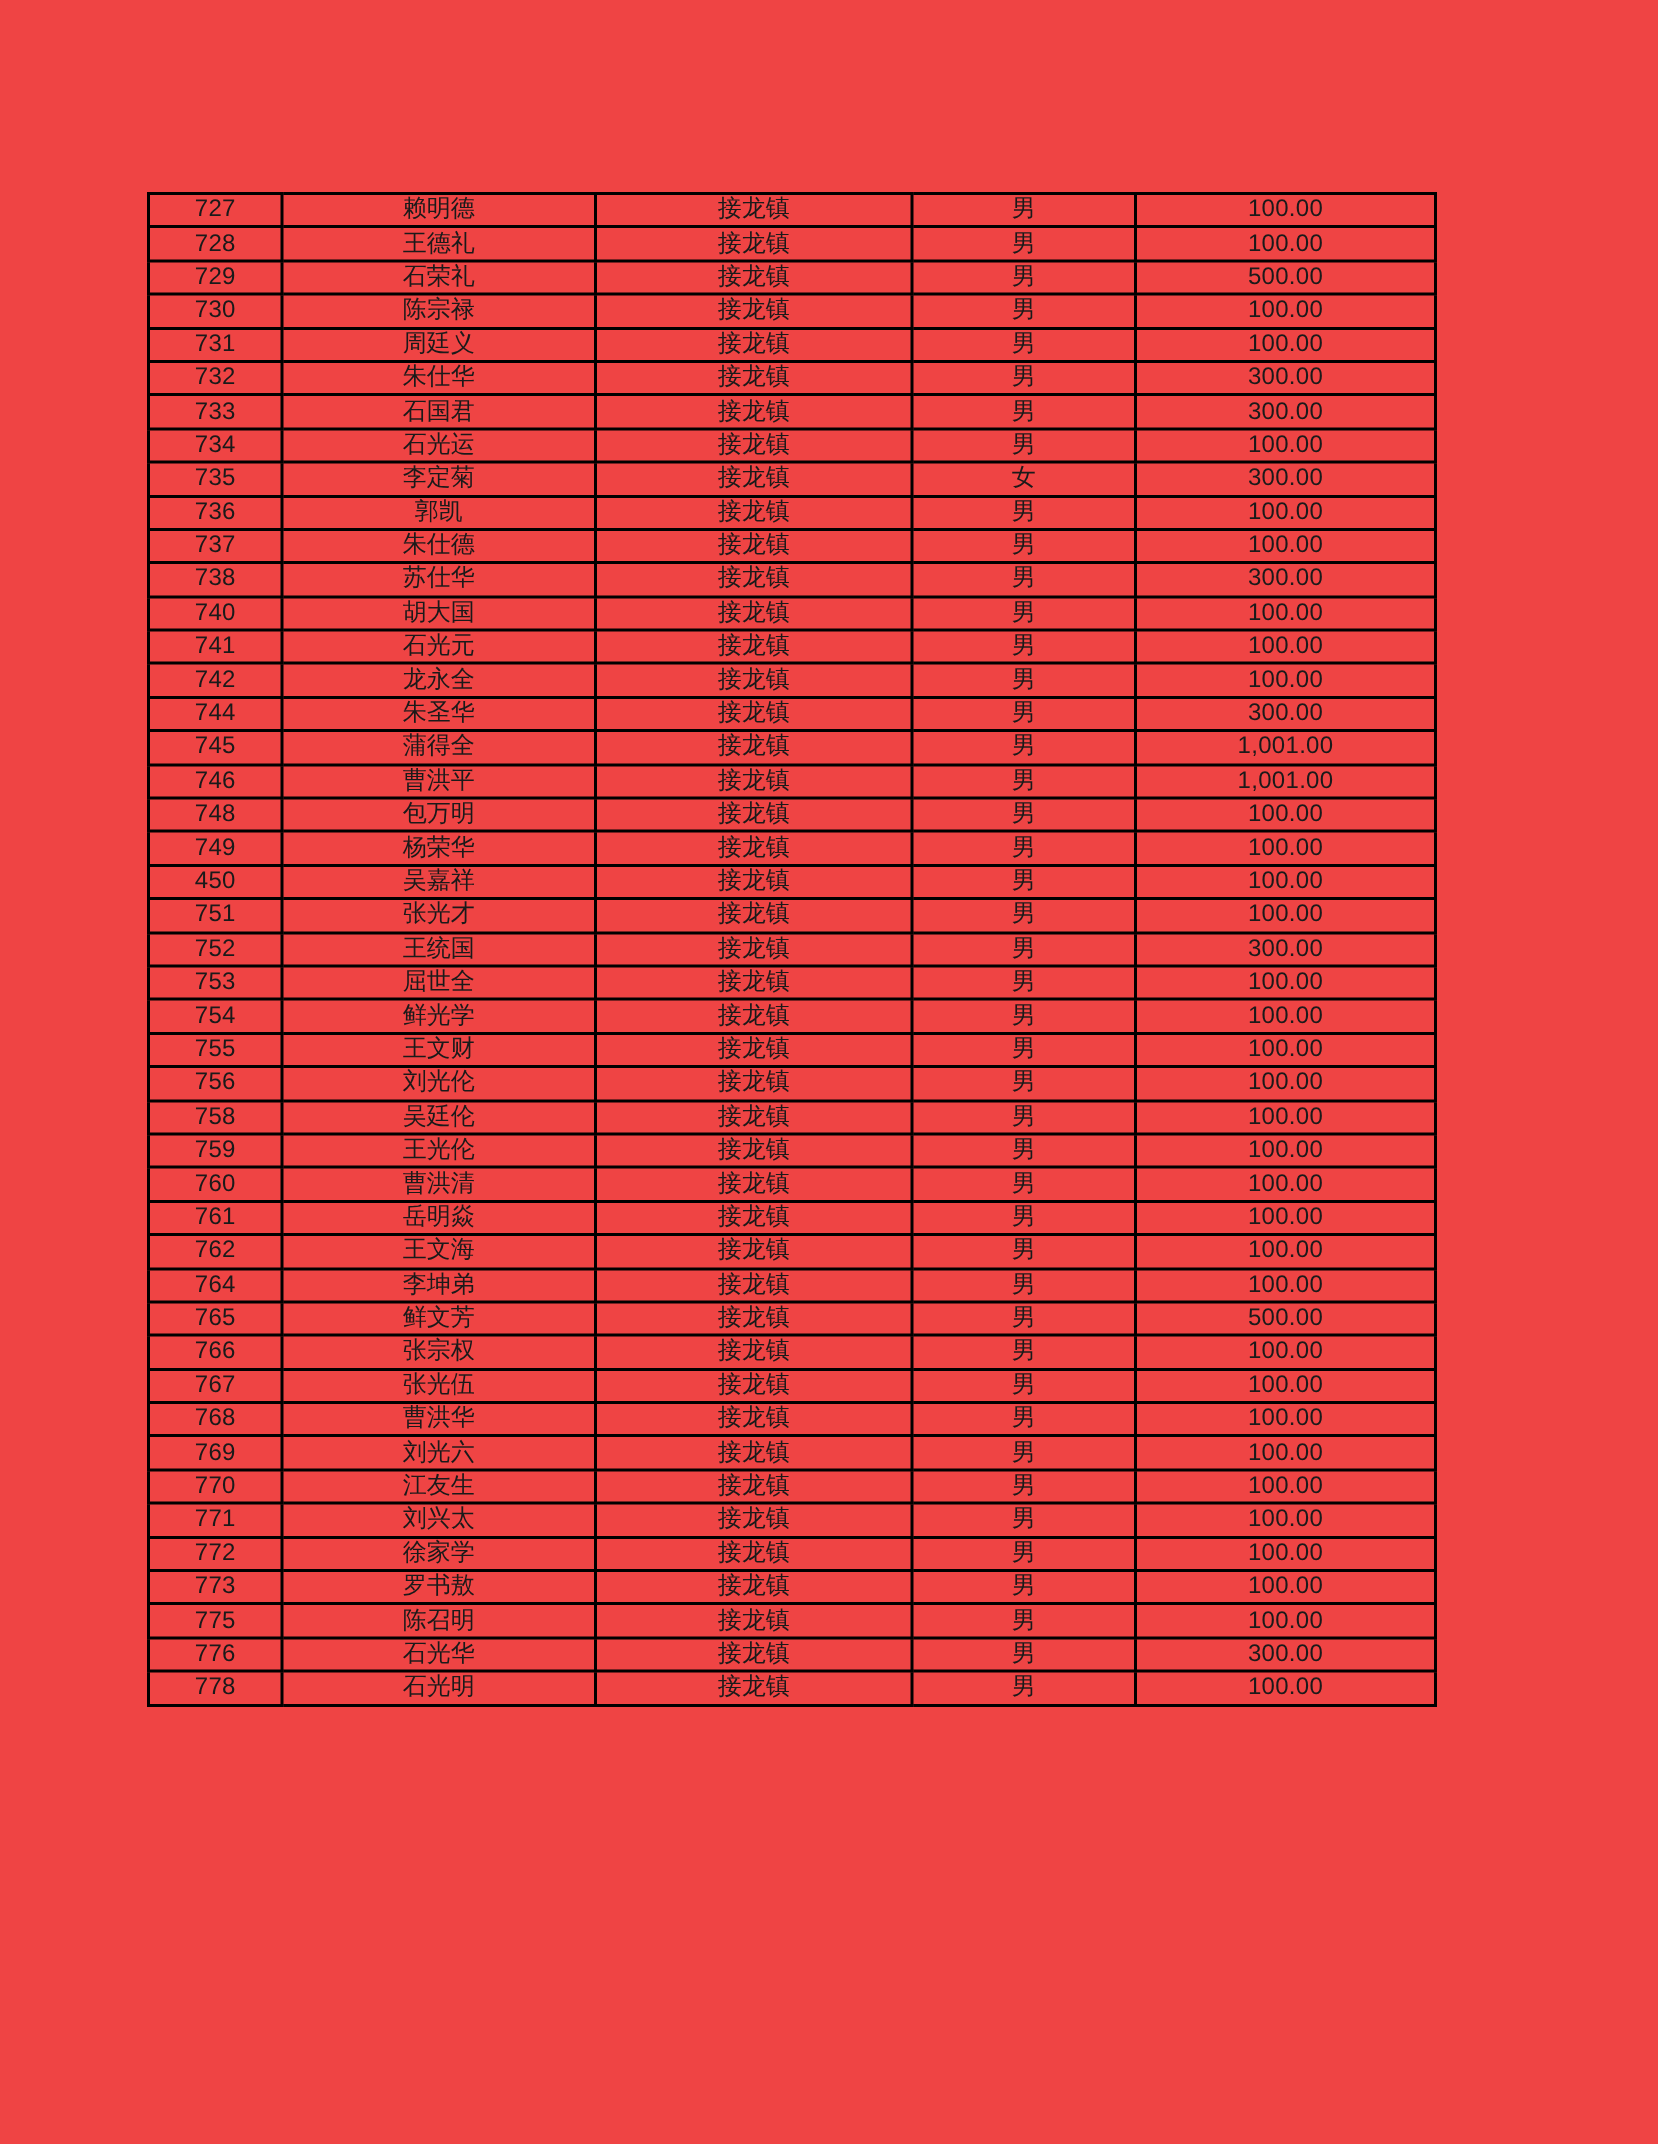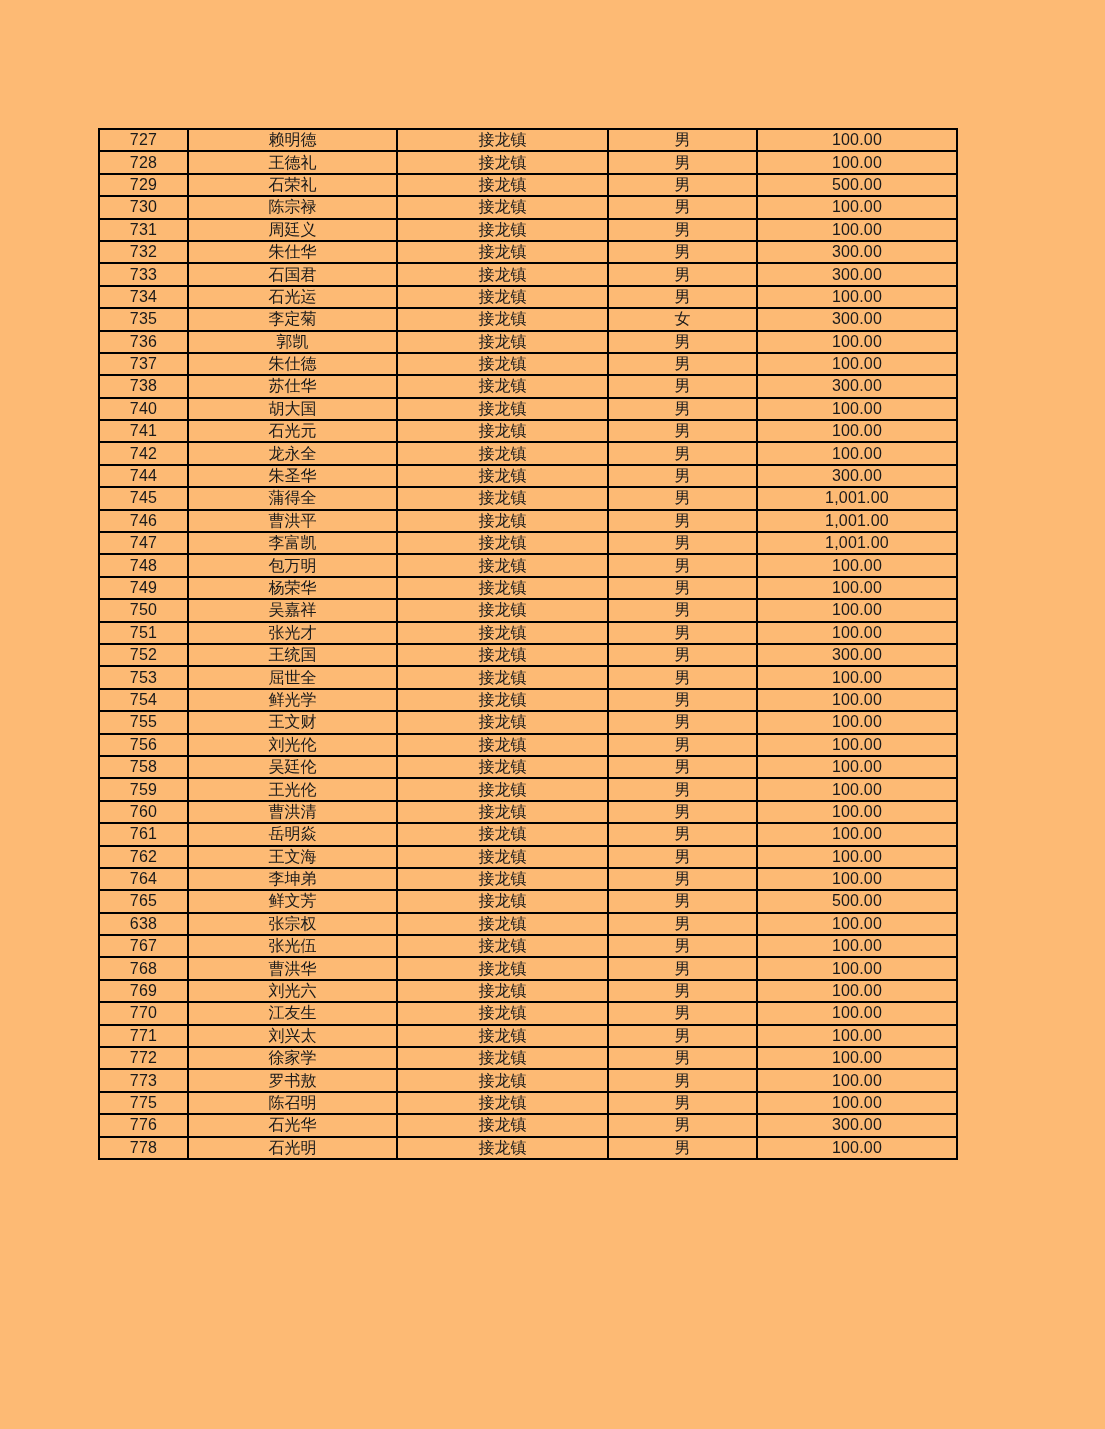--- a/index.html
+++ b/index.html
@@ -13,21 +13,21 @@
     position: relative;
     font-family: "Liberation Sans", sans-serif;
     overflow: hidden;
   }
   .doc-page {
     position: absolute;
     left: 0;
     top: 0;
     width: 1105px;
     height: 1429px;
-    background: #fdba74;
+    background: #ef4444;
   }
   table.grid {
     position: absolute;
     left: 98px;
     top: 128px;
     width: 858px;
     border-collapse: collapse;
     table-layout: fixed;
   }
   table.grid td {
@@ -192,42 +192,35 @@
           <td class="col-4">1,001.00</td>
         </tr>
         <tr>
           <td class="col-0">746</td>
           <td class="col-1">曹洪平</td>
           <td class="col-2">接龙镇</td>
           <td class="col-3">男</td>
           <td class="col-4">1,001.00</td>
         </tr>
         <tr>
-          <td class="col-0">747</td>
-          <td class="col-1">李富凯</td>
-          <td class="col-2">接龙镇</td>
-          <td class="col-3">男</td>
-          <td class="col-4">1,001.00</td>
-        </tr>
-        <tr>
           <td class="col-0">748</td>
           <td class="col-1">包万明</td>
           <td class="col-2">接龙镇</td>
           <td class="col-3">男</td>
           <td class="col-4">100.00</td>
         </tr>
         <tr>
           <td class="col-0">749</td>
           <td class="col-1">杨荣华</td>
           <td class="col-2">接龙镇</td>
           <td class="col-3">男</td>
           <td class="col-4">100.00</td>
         </tr>
         <tr>
-          <td class="col-0">750</td>
+          <td class="col-0">450</td>
           <td class="col-1">吴嘉祥</td>
           <td class="col-2">接龙镇</td>
           <td class="col-3">男</td>
           <td class="col-4">100.00</td>
         </tr>
         <tr>
           <td class="col-0">751</td>
           <td class="col-1">张光才</td>
           <td class="col-2">接龙镇</td>
           <td class="col-3">男</td>
@@ -311,21 +304,21 @@
           <td class="col-4">100.00</td>
         </tr>
         <tr>
           <td class="col-0">765</td>
           <td class="col-1">鲜文芳</td>
           <td class="col-2">接龙镇</td>
           <td class="col-3">男</td>
           <td class="col-4">500.00</td>
         </tr>
         <tr>
-          <td class="col-0">638</td>
+          <td class="col-0">766</td>
           <td class="col-1">张宗权</td>
           <td class="col-2">接龙镇</td>
           <td class="col-3">男</td>
           <td class="col-4">100.00</td>
         </tr>
         <tr>
           <td class="col-0">767</td>
           <td class="col-1">张光伍</td>
           <td class="col-2">接龙镇</td>
           <td class="col-3">男</td>

